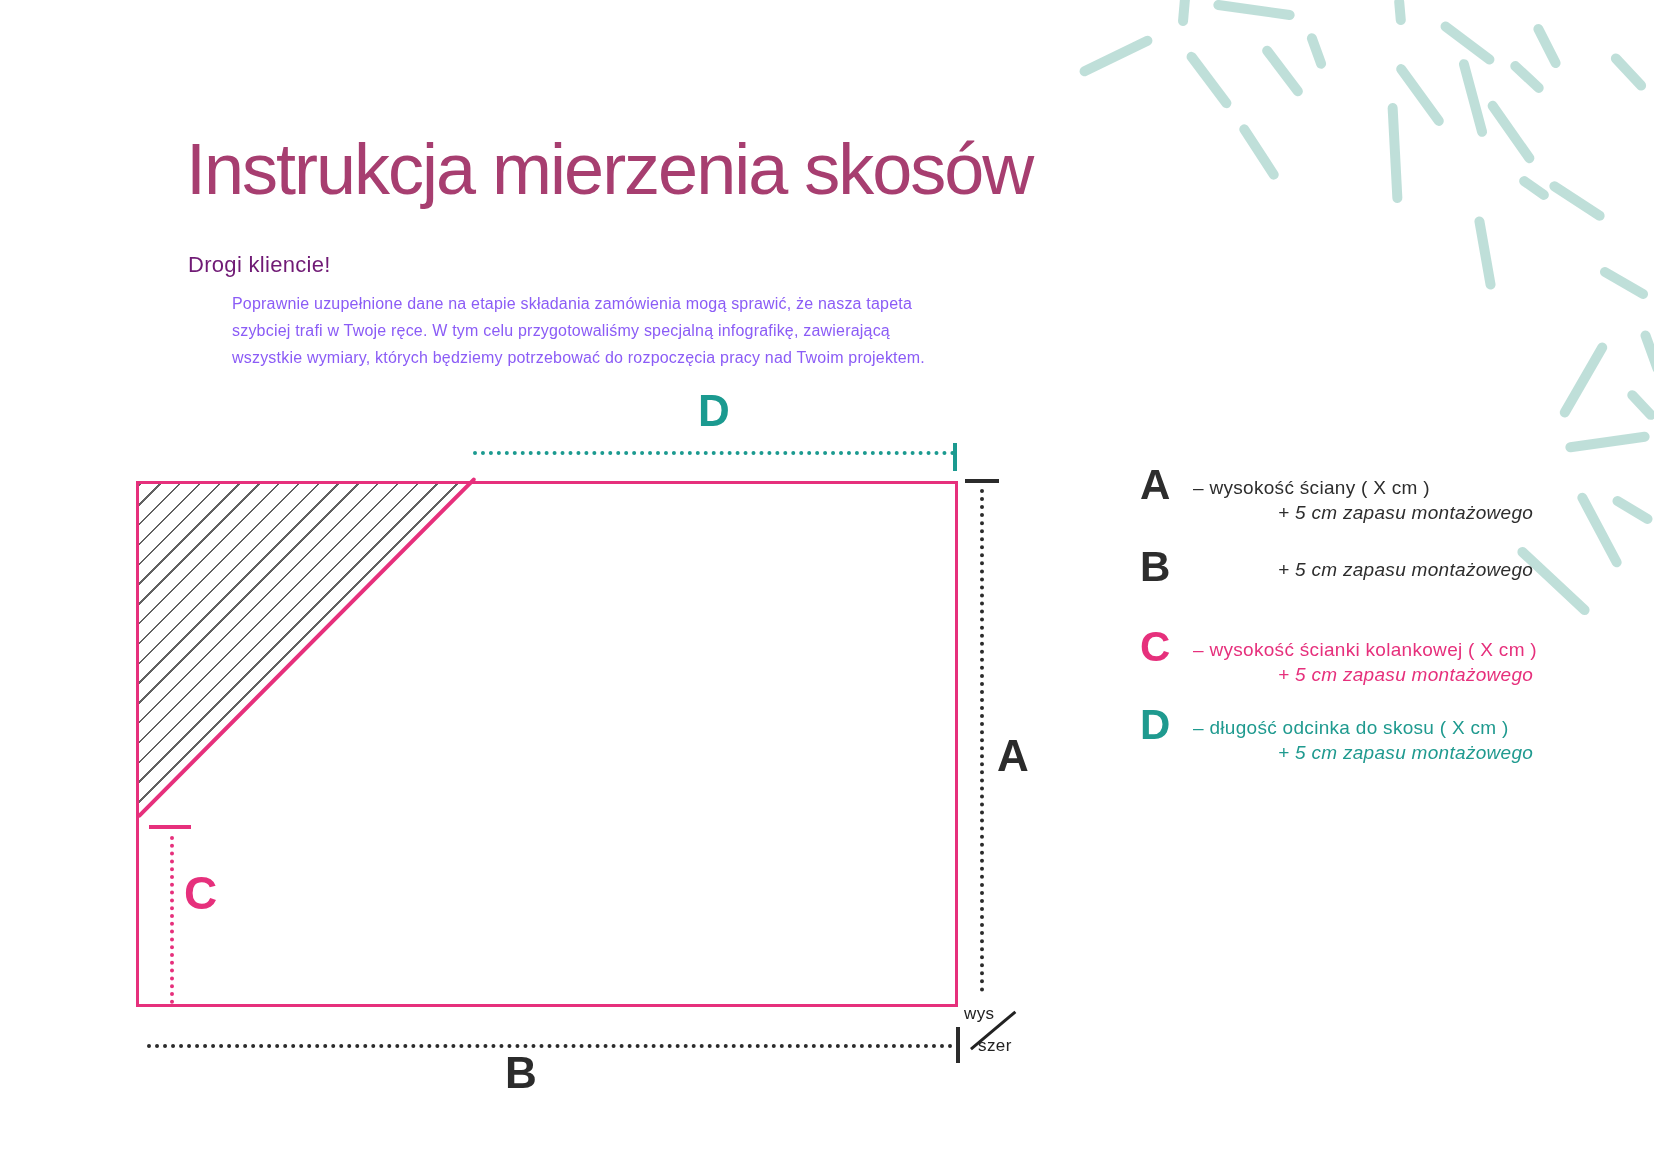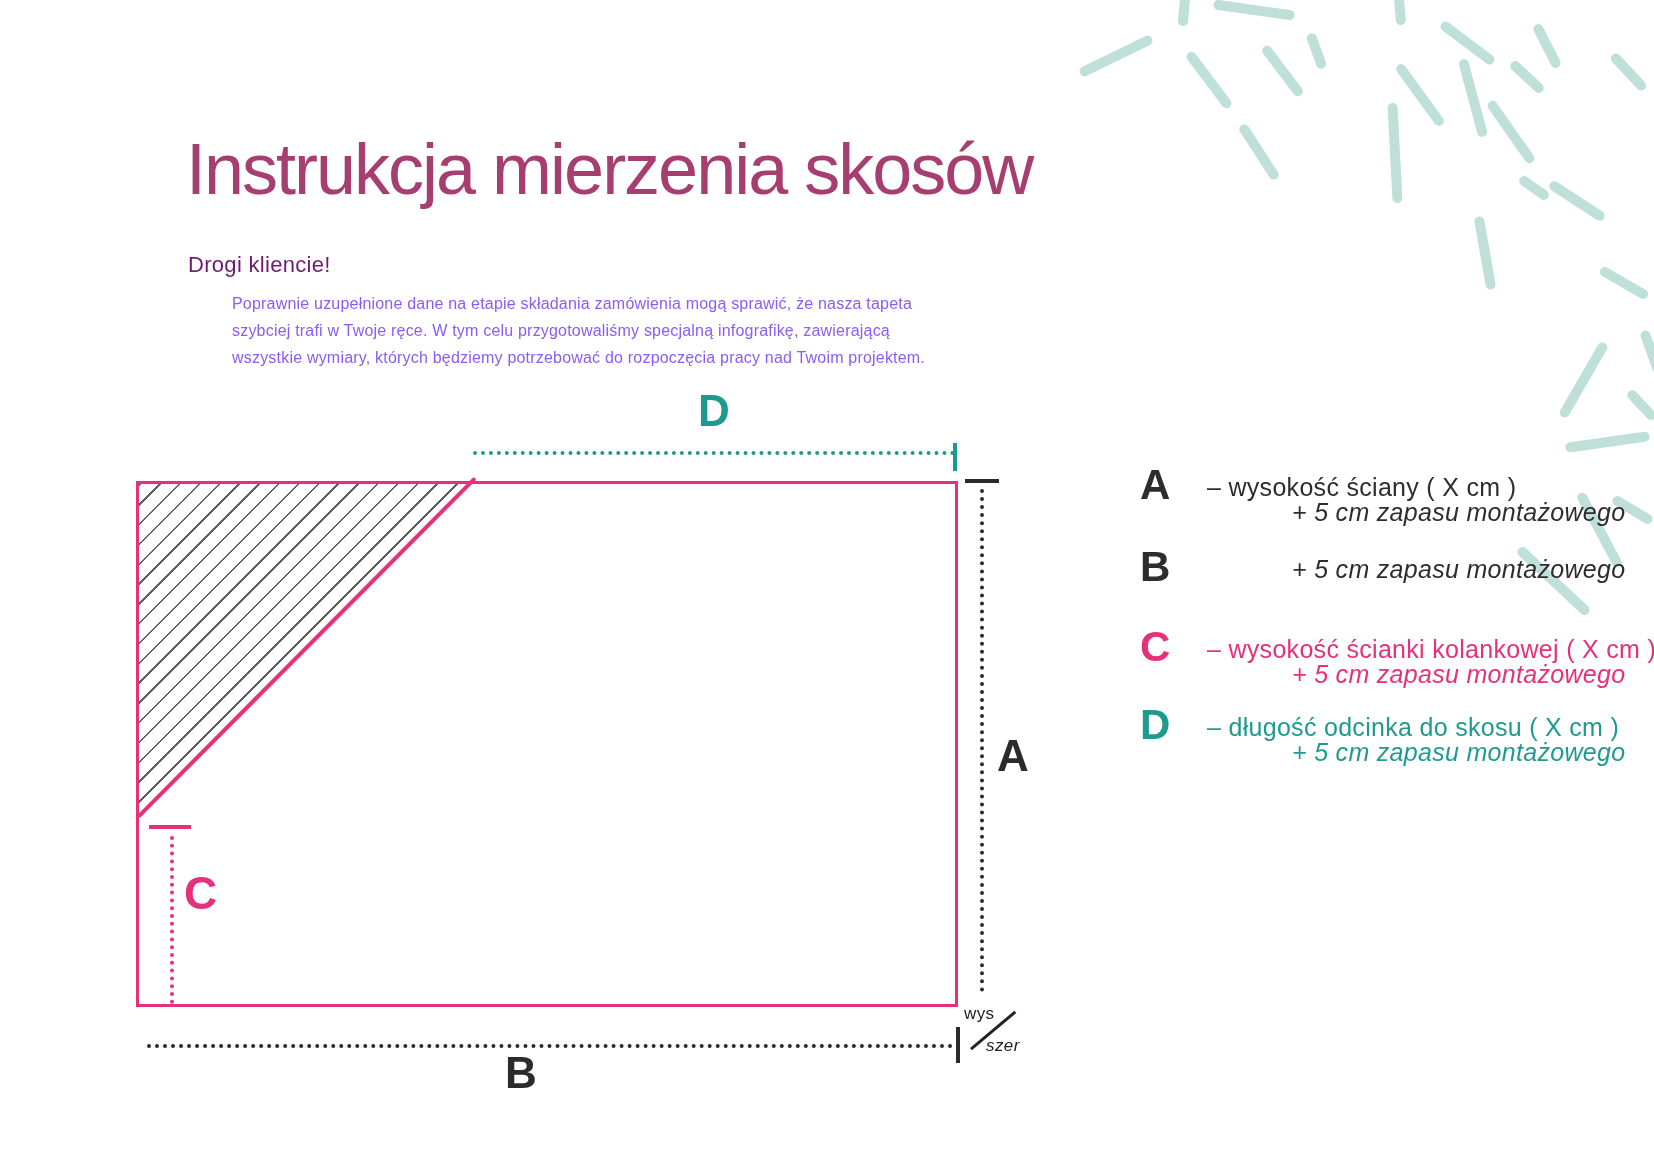--- a/index.html
+++ b/index.html
@@ -38,26 +38,26 @@
   .h-dots-dark{border-top:4px dotted #2b2b2b;height:0;}
   .v-dots-dark{border-left:4px dotted #2b2b2b;width:0;}
   .v-dots-pink{border-left:4px dotted #e6307c;width:0;}
   .tick{position:absolute;}
   .dim-label{position:absolute;font-weight:bold;font-size:44px;}
   .lbl-teal{color:#1b9a90;}
   .lbl-dark{color:#2b2b2b;}
   .lbl-pink{color:#e6307c;}
   .ratio{position:absolute;left:962px;top:1000px;width:70px;height:62px;color:#222222;font-size:17px;letter-spacing:.4px;}
   .ratio .wys{position:absolute;left:2px;top:4px;}
-  .ratio .szer{position:absolute;left:24px;top:36px;font-style:italic;}
+  .ratio .szer{position:absolute;left:16px;top:36px;}
   .ratio .slash{position:absolute;left:2px;top:29px;width:58px;height:2.5px;background:#222222;transform:rotate(-40deg);}
   
   .legend-item{position:absolute;left:1140px;color:#2d2d2d;}
   .legend-letter{position:absolute;left:0;top:-2px;font-size:42px;font-weight:bold;}
-  .legend-text{margin-left:67px;padding-top:12px;font-size:25px;line-height:25px;letter-spacing:.3px;white-space:nowrap;}
+  .legend-text{margin-left:53px;padding-top:12px;font-size:19px;line-height:25px;letter-spacing:.3px;white-space:nowrap;}
   .legend-text .l2{margin-left:85px;font-style:italic;}
 </style>
 </head>
 <body>
 
 <div id="page">
 
   <div>
       <div class="grain" style="left: 1168px; top: 5px; width: 32px; background: rgb(186, 220, 214); transform: rotate(95deg);"></div>
       <div class="grain" style="left: 1213px; top: 5px; width: 82px; background: rgb(186, 220, 214); transform: rotate(8deg);"></div>

